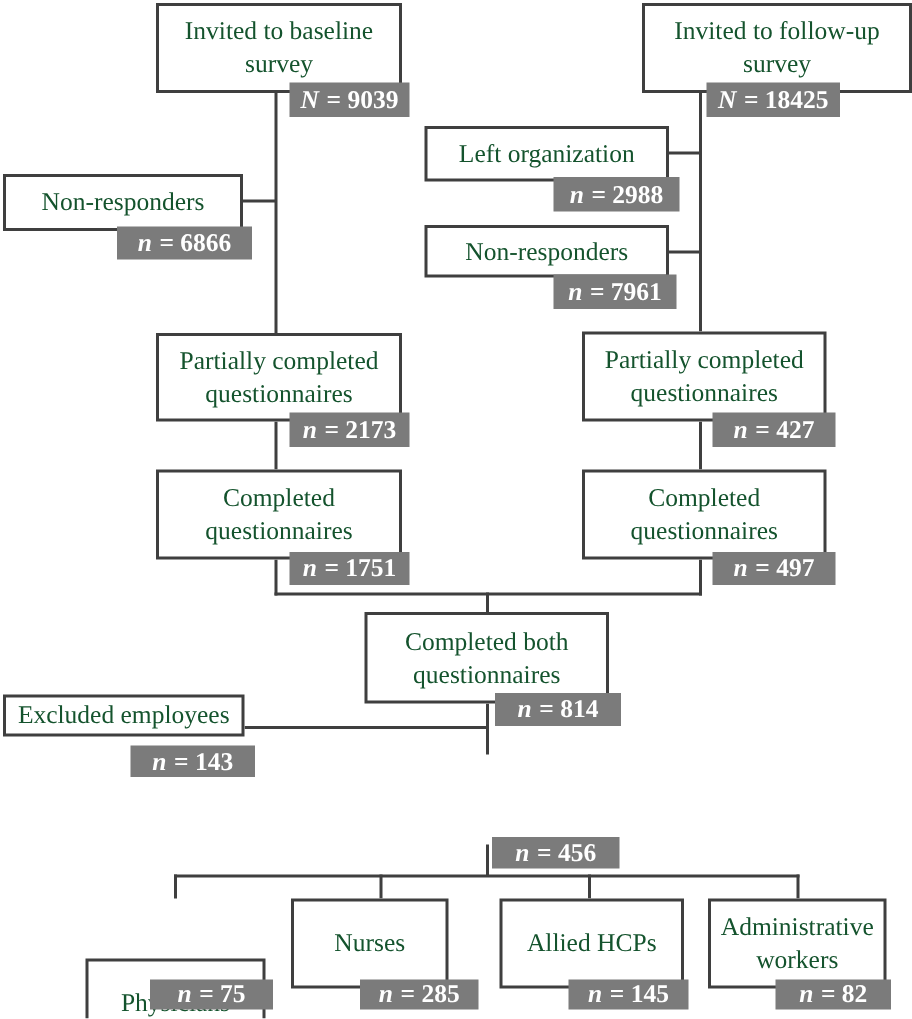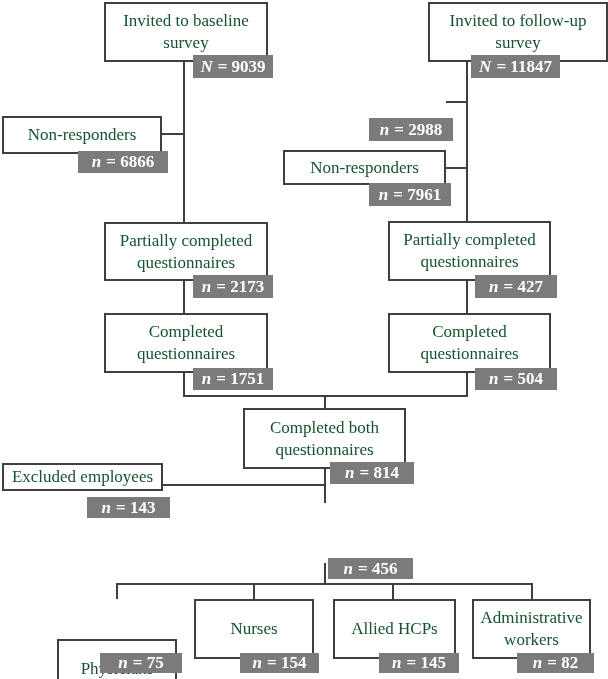--- a/index.html
+++ b/index.html
@@ -74,20 +74,23 @@
 
   <div class="box" style="left:104px; top:2px;   width:164px; height:60px;">
     <span>Invited to baseline survey</span>
   </div>
   <div class="box" style="left:388px; top:2px;   width:180px; height:60px;margin-left:40px;">
     <span>Invited to follow-up survey</span>
   </div>
   <div class="box" style="left:2px;   top:116px; width:160px; height:38px;">
     <span>Non-responders</span>
   </div>
+  <div class="box" style="left:283px; top:84px;  width:163px; height:37px;">
+    <span>Left organization</span>
+  </div>
   <div class="box" style="left:283px; top:150px; width:163px; height:35px;">
     <span>Non-responders</span>
   </div>
   <div class="box" style="left:104px; top:222px; width:164px; height:59px;">
     <span>Partially completed questionnaires</span>
   </div>
   <div class="box" style="left:104px; top:313px; width:164px; height:60px;">
     <span>Completed questionnaires</span>
   </div>
   <div class="box" style="left:388px; top:221px; width:163px; height:60px;">
@@ -98,37 +101,37 @@
   </div>
   <div class="box" style="left:243px; top:408px; width:163px; height:61px;">
     <span>Completed both questionnaires</span>
   </div>
   <div class="box" style="left:2px;   top:463px; width:161px; height:16px;">
     <span>Excluded employees</span>
   </div>
   <div class="box" style="left:57px;  top:599px; width:120px; height:60px;margin-top:40px;">
     <span>Physicians</span>
   </div>
-  <div class="box" style="left:194px; top:599px; width:120px; height:60px;">
+  <div class="box" style="left:194px; top:599px; width:105px; height:60px;">
     <span>Nurses</span>
   </div>
   <div class="box" style="left:472px; top:599px; width:119px; height:60px;">
     <span>Administrative workers</span>
   </div>
   <div class="box" style="left:333px; top:599px; width:123px; height:60px;">
     <span>Allied HCPs</span>
   </div>
 
   <div class="badge" style="left:193px; top:55px;  width:80px; height:23px;">
     <span class="nvar">N</span>
       <span>= 9039</span>
   </div>
   <div class="badge" style="left:471px; top:55px;  width:89px; height:23px;">
     <span class="nvar">N</span>
-      <span>= 11847</span>
+      <span>= 18425</span>
   </div>
   <div class="badge" style="left:78px;  top:151px; width:90px; height:22px;">
     <span class="nvar">n</span>
       <span>= 6866</span>
   </div>
   <div class="badge" style="left:369px; top:118px; width:84px; height:23px;">
     <span class="nvar">n</span>
       <span>= 2988</span>
   </div>
   <div class="badge" style="left:369px; top:183px; width:82px; height:23px;">
@@ -142,41 +145,41 @@
   <div class="badge" style="left:193px; top:368px; width:80px; height:22px;">
     <span class="nvar">n</span>
       <span>= 1751</span>
   </div>
   <div class="badge" style="left:475px; top:275px; width:82px; height:23px;">
     <span class="nvar">n</span>
       <span>= 427</span>
   </div>
   <div class="badge" style="left:475px; top:368px; width:82px; height:22px;">
     <span class="nvar">n</span>
-      <span>= 504</span>
+      <span>= 497</span>
   </div>
   <div class="badge" style="left:330px; top:462px; width:84px; height:22px;">
     <span class="nvar">n</span>
       <span>= 814</span>
   </div>
   <div class="badge" style="left:87px;  top:497px; width:83px; height:21px;">
     <span class="nvar">n</span>
       <span>= 143</span>
   </div>
   <div class="badge" style="left:328px; top:558px; width:85px; height:21px;">
     <span class="nvar">n</span>
       <span>= 456</span>
   </div>
   <div class="badge" style="left:100px; top:653px; width:82px; height:20px;">
     <span class="nvar">n</span>
       <span>= 75</span>
   </div>
   <div class="badge" style="left:240px; top:653px; width:79px; height:20px;">
     <span class="nvar">n</span>
-      <span>= 154</span>
+      <span>= 285</span>
   </div>
   <div class="badge" style="left:379px; top:653px; width:80px; height:20px;">
     <span class="nvar">n</span>
       <span>= 145</span>
   </div>
   <div class="badge" style="left:517px; top:653px; width:77px; height:20px;">
     <span class="nvar">n</span>
       <span>= 82</span>
   </div>
 

